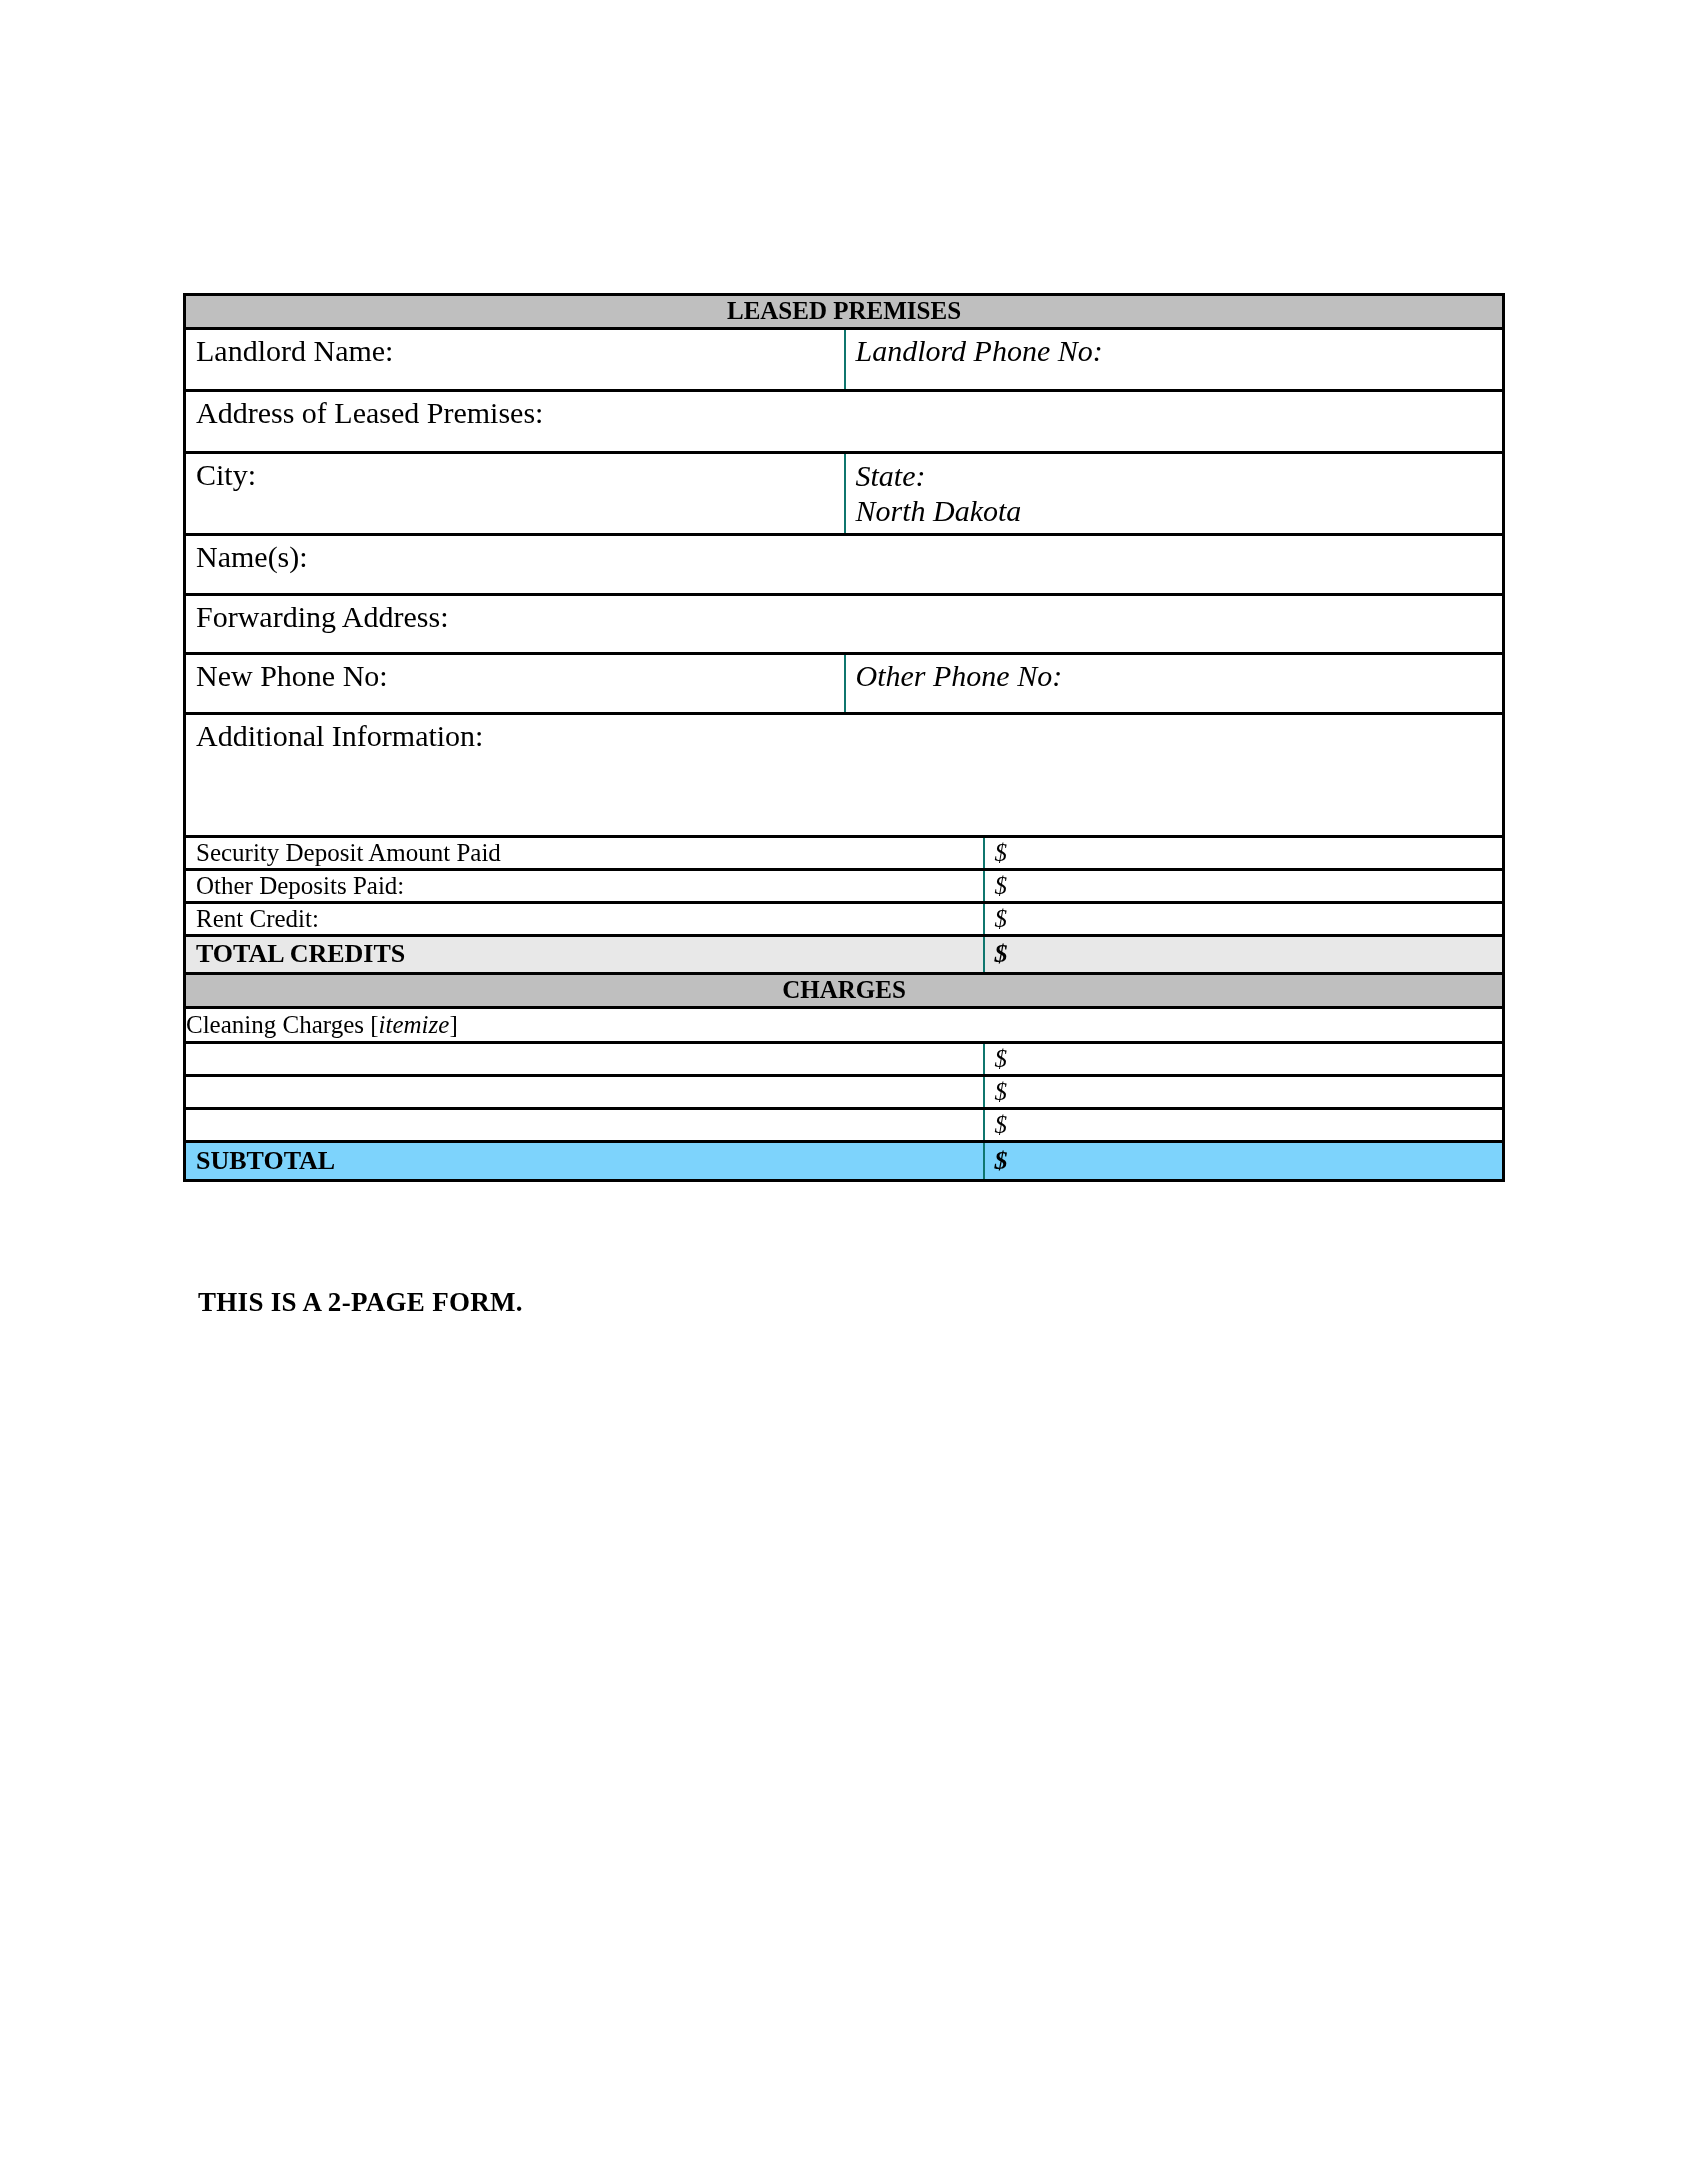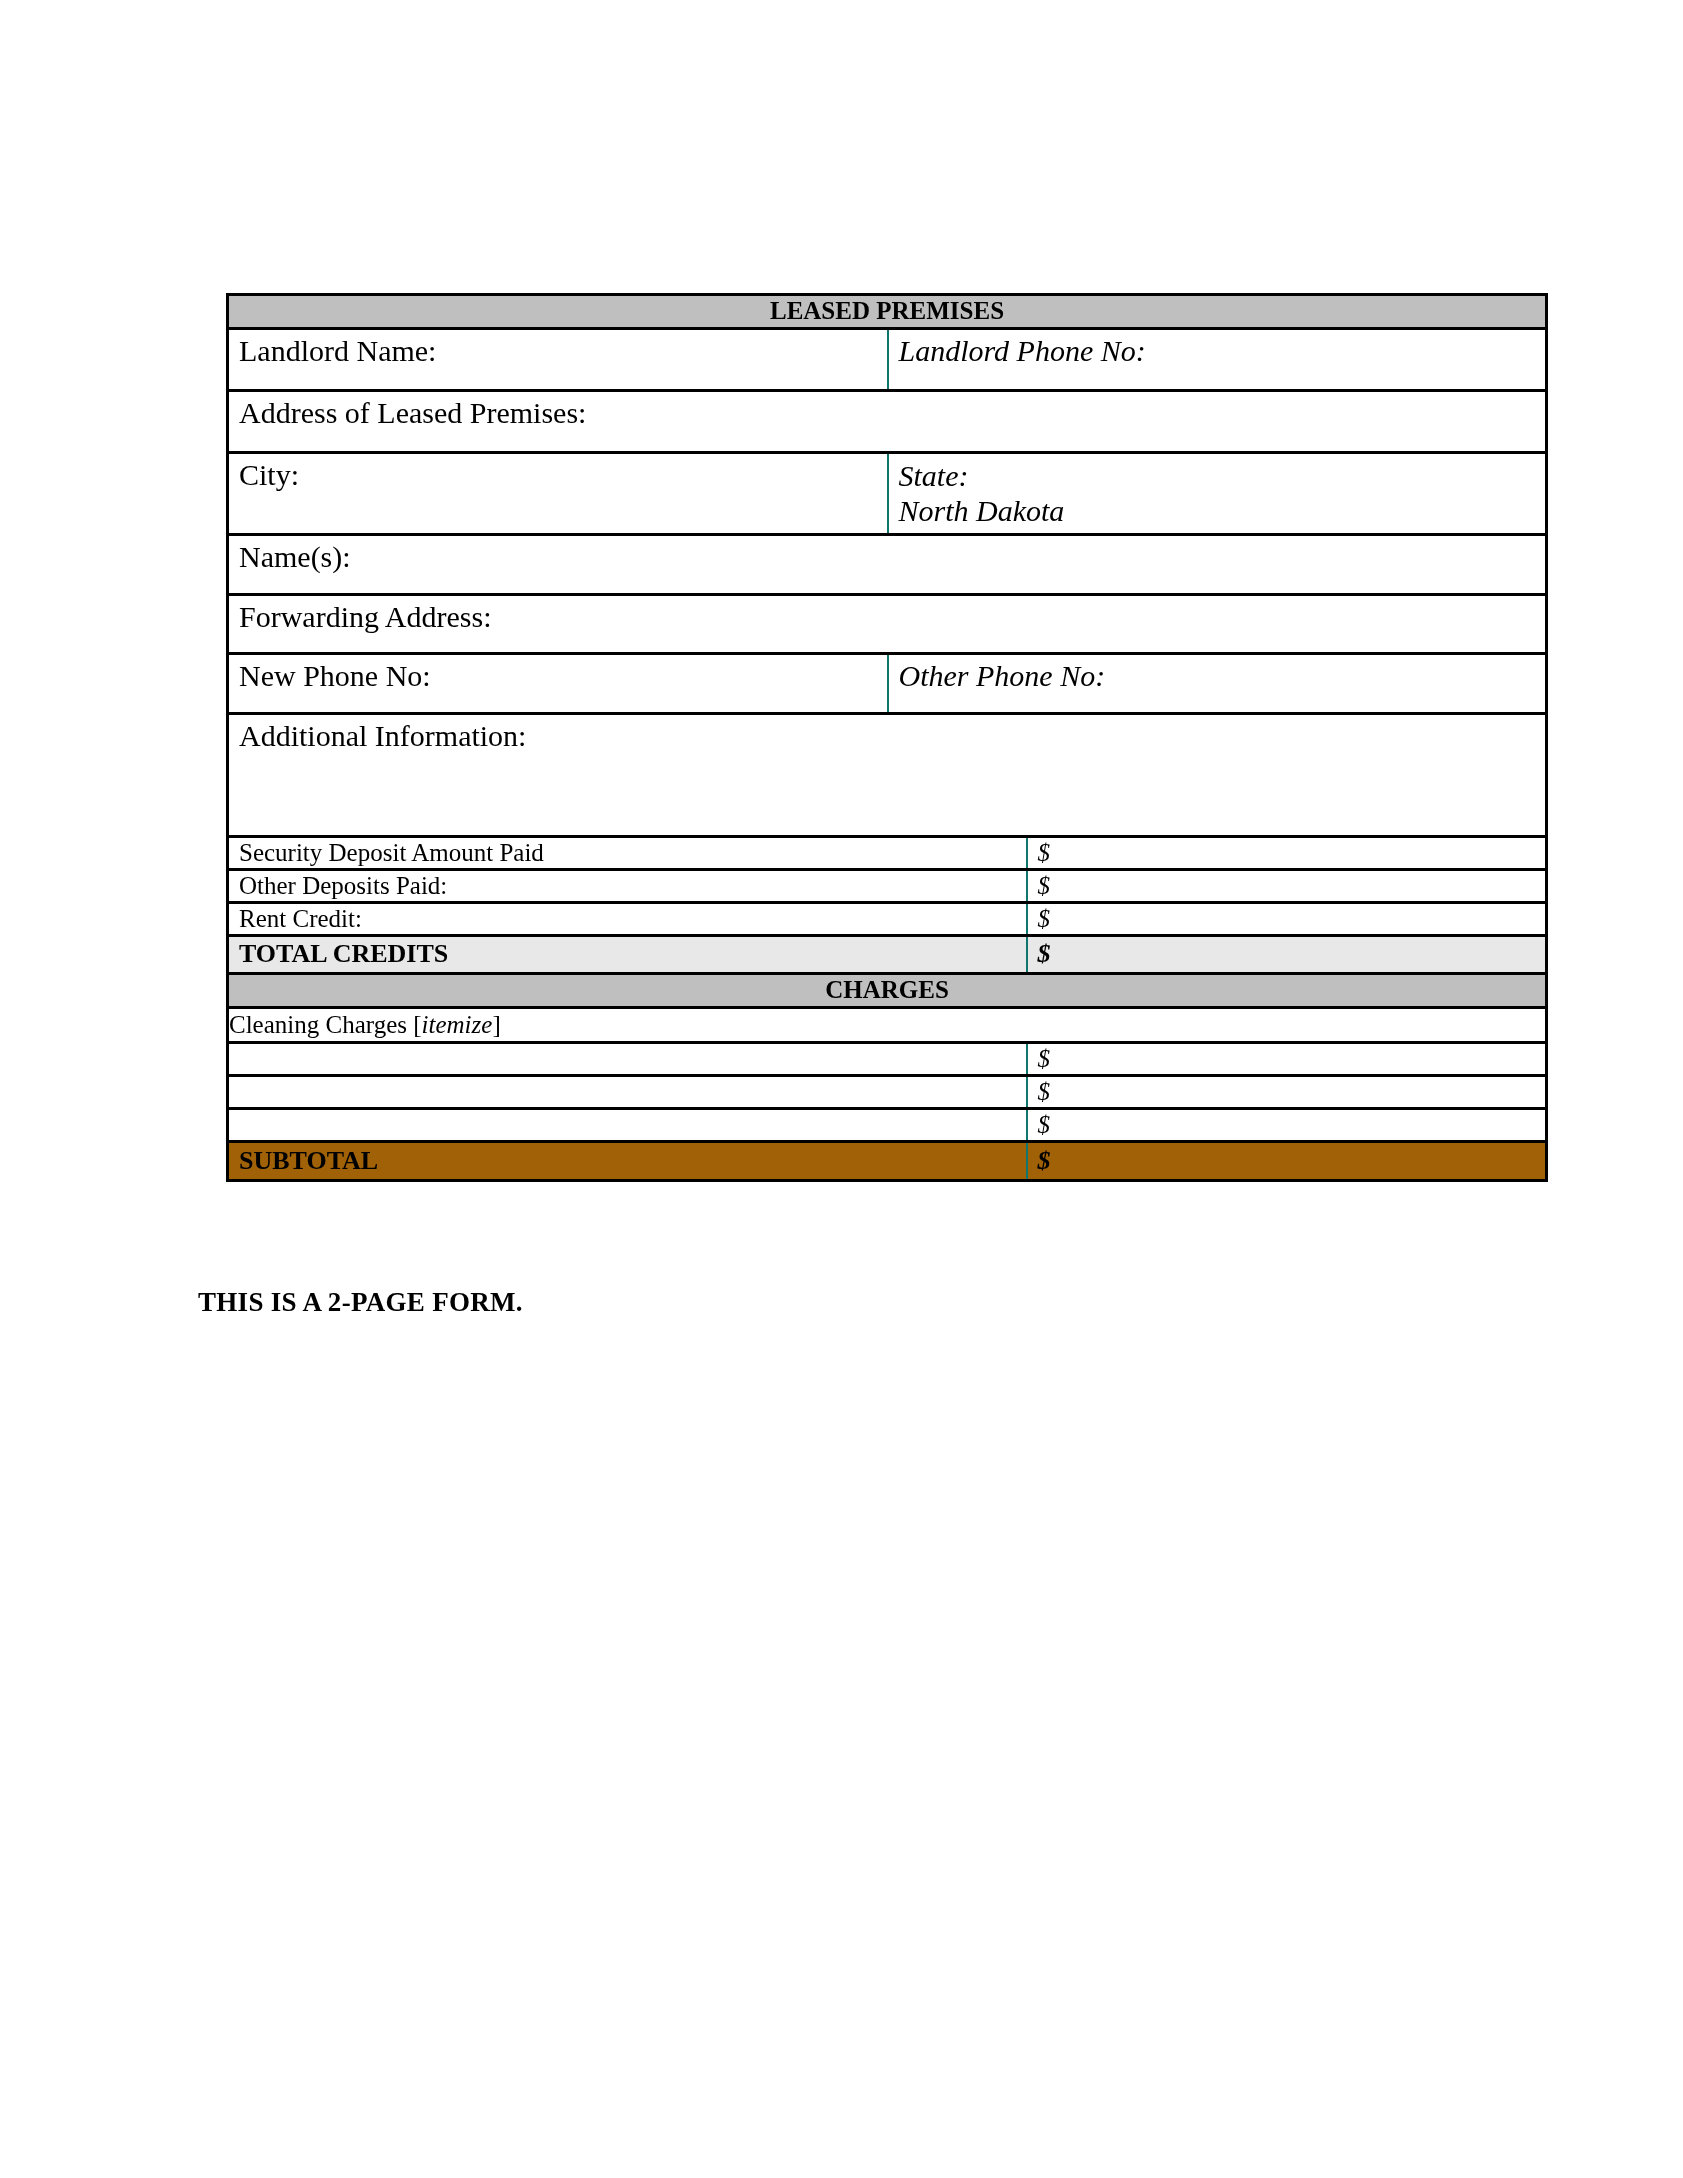--- a/index.html
+++ b/index.html
@@ -25,21 +25,20 @@
   }
   .title .smallcaps { font-size: 31px; letter-spacing: 0.5px; }
   table.form {
     position: absolute;
     left: 183px;
     top: 293px;
     width: 1319px;
     border-collapse: collapse;
     table-layout: fixed;
     border: 3px solid #000000;
-    margin-left: 43px;
   }
   td {
     border-top: 3px solid #000000;
     padding: 2px 10px;
     font-size: 30px;
     vertical-align: top;
     overflow: hidden;
   }
   tr.section-header td {
     background: #bfbfbf;
@@ -56,21 +55,21 @@
     padding: 1px 10px;
     vertical-align: middle;
   }
   tr.total-row td {
     background: #e8e8e8;
     font-weight: bold;
     font-size: 26px;
     vertical-align: middle;
     padding: 2px 10px;
   }
-  tr.total-row.white td { background: #a16207; }
+  tr.total-row.white td { background: #7dd3fc; }
   td.right-label { text-align: left; padding-right: 16px; }
   tr.center-row td { font-size: 25px; padding: 2px 0; vertical-align: middle; }
   .ital { font-style: italic; }
   .state-line { line-height: 1.18; }
   .footer-note {
     position: absolute;
     left: 198px;
     top: 1287px;
     font-weight: bold;
     font-size: 27px;

